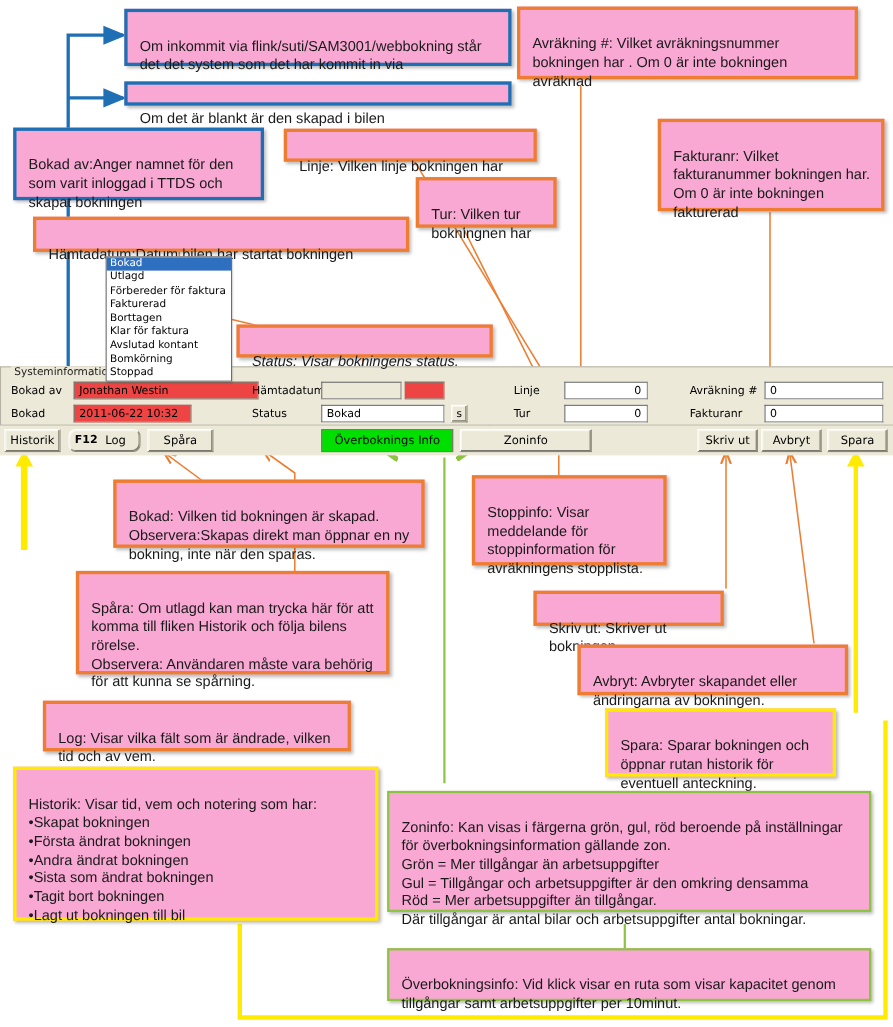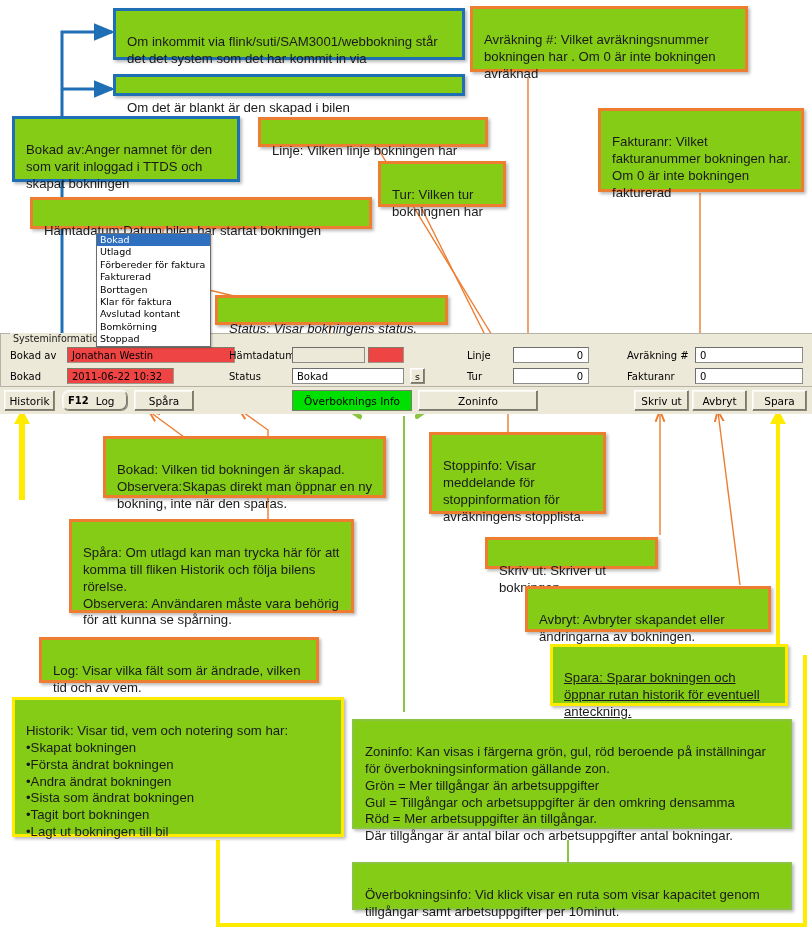--- a/index.html
+++ b/index.html
@@ -11,21 +11,21 @@
     width: 812px;
     height: 934px;
     position: relative;
     font-family: "Liberation Sans", sans-serif;
     overflow: hidden;
   }
 
   
   .callout {
     position: absolute;
-    background: #84cc16;
+    background: #f9a8d4;
     box-sizing: border-box;
     font-size: 13.2px;
     line-height: 1.28;
     color: #1a1a1a;
     padding: 6px 9px 10px 11px;
     box-shadow: 2px 2px 3px rgba(0,0,0,0.28);
     z-index: 40;
     white-space: pre-line;
   }
   .callout.blue   { border: 3px solid #1f6fb5; }
@@ -249,21 +249,21 @@
 </svg>
 
 <div class="callout blue" style="left:113px; top:8px; width:352px; height:52px;">
   <span>Om inkommit via flink/suti/SAM3001/webbokning står det det system som det har kommit in via</span>
 </div>
 
 <div class="callout blue" style="left:113px; top:74px; width:352px; height:18px;">
   <span>Om det är blankt är den skapad i bilen</span>
 </div>
 
-<div class="callout orange" style="left:470px; top:6px; width:278px; height:66px;">
+<div class="callout orange" style="left:470px; top:6px; width:310px; height:66px;">
   <span>Avräkning #: Vilket avräkningsnummer bokningen har . Om 0 är inte bokningen avräknad</span>
 </div>
 
 <div class="callout blue" style="left:12px; top:116px; width:228px; height:66px;">
   <span>Bokad av:Anger namnet för den som varit inloggad i TTDS  och skapat bokningen</span>
 </div>
 
 <div class="callout orange" style="left:258px; top:117px; width:230px; height:30px;">
   <span>Linje: Vilken linje bokningen har</span>
 </div>
@@ -302,21 +302,21 @@
 </div>
 
 <div class="callout orange" style="left:525px; top:586px; width:246px; height:46px;">
   <span>Avbryt: Avbryter skapandet eller ändringarna av bokningen.</span>
 </div>
 
 <div class="callout orange" style="left:39px; top:637px; width:280px; height:46px;">
   <span>Log: Visar vilka fält som är ändrade, vilken tid och av vem.</span>
 </div>
 
-<div class="callout yellow" style="left:550px; top:644px; width:238px; height:62px;text-decoration:underline;">
+<div class="callout yellow" style="left:550px; top:644px; width:210px; height:62px;">
   <span>Spara: Sparar bokningen och öppnar rutan historik för eventuell anteckning.</span>
 </div>
 
 <div class="callout yellow" style="left:12px; top:697px; width:332px; height:140px;">
   <span>Historik: Visar tid, vem och notering som har:
 •Skapat bokningen
 •Första ändrat bokningen
 •Andra ändrat bokningen
 •Sista som ändrat bokningen
 •Tagit bort bokningen

